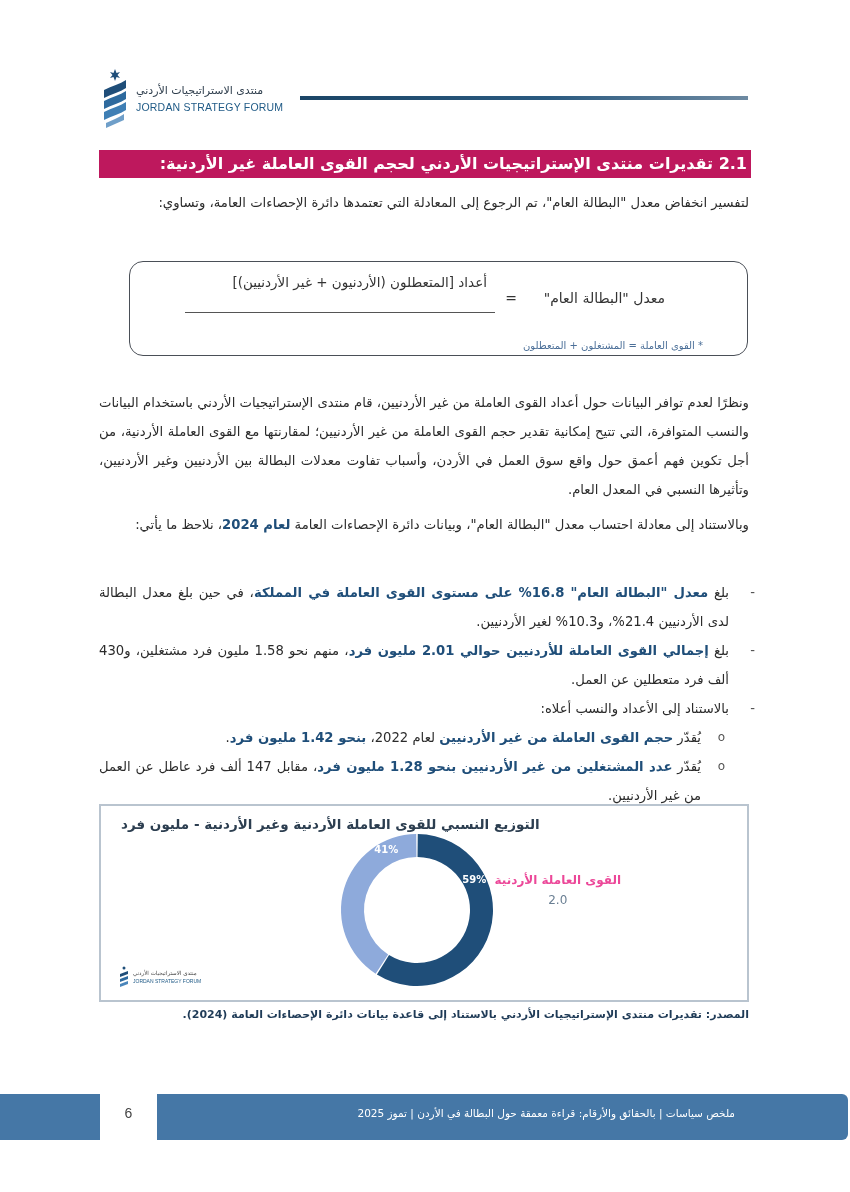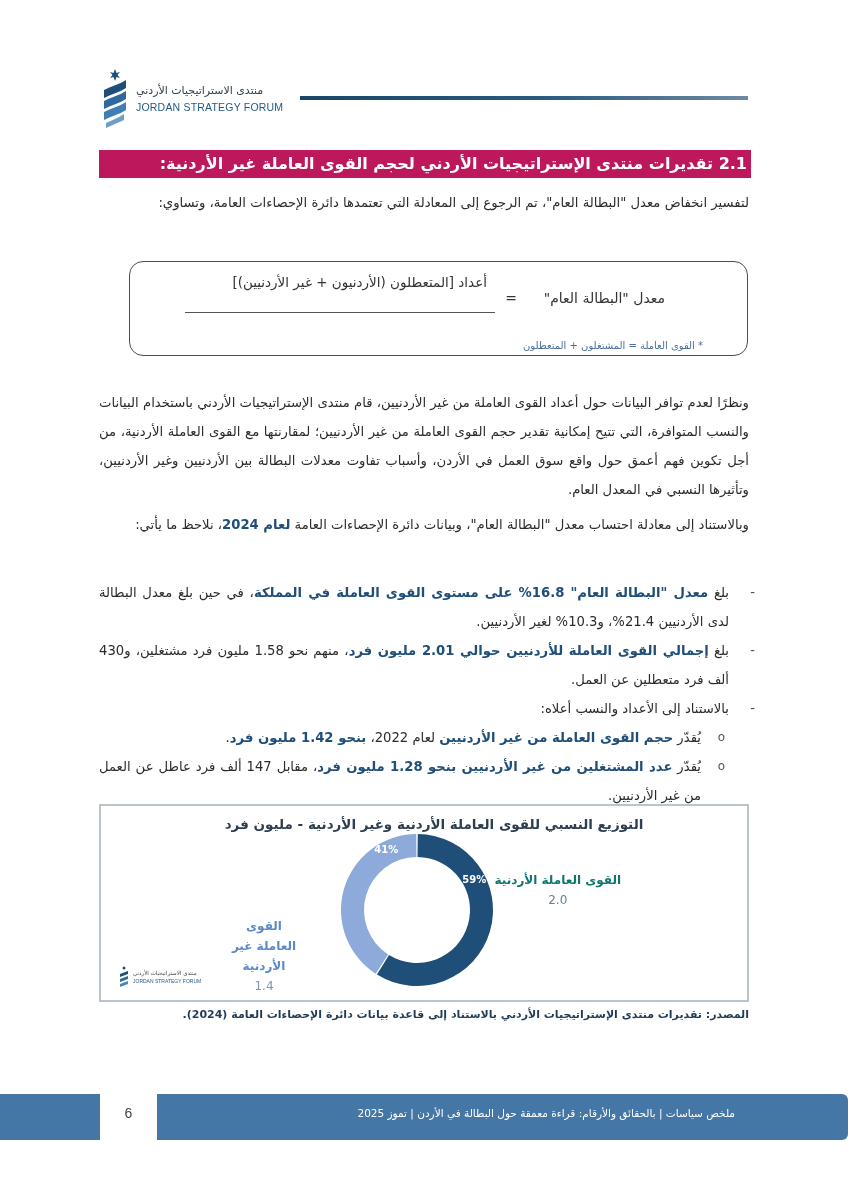--- a/index.html
+++ b/index.html
@@ -32,21 +32,21 @@
   .f-note { position:absolute; right:44px; top:78px; font-size:10px; color:#4b6f98; direction:rtl; }
   
   .bullets { left:99px; top:578px; width:660px; direction:rtl; }
   .bl { position:relative; padding-right:30px; font-size:13.2px; line-height:29px; text-align:justify; text-align-last:right; }
   .bl .dash { position:absolute; right:4px; top:0; color:#555; }
   .sub { padding-right:58px; }
   .sub .dash { right:34px; font-size:12px; }
   .hl { color:#1f4e79; font-weight:bold; }
   
   .chart-box { left:99px; top:804px; width:650px; height:198px; border:2px solid #b9c4cf; box-sizing:border-box; }
-  .chart-title { position:absolute; left:0; right:0; top:10px; text-align:center; direction:rtl;
+  .chart-title { position:absolute; left:0; right:0; top:10px; text-align:left; direction:rtl;
                  font-size:13.5px; font-weight:bold; color:#2c3e50; padding-left:20px; }
   .chart-svg { position:absolute; left:0; top:0; }
   .lbl-jo { position:absolute; right:126px; top:64px; text-align:center; direction:rtl; }
   .lbl-nj { position:absolute; left:128px; top:110px; text-align:center; direction:rtl; width:70px; }
   .lbl-name { font-size:12px; font-weight:bold; line-height:20px; }
   .lbl-val { font-size:12px; line-height:20px; }
   .mini-logo { position:absolute; left:18px; top:160px; width:90px; height:26px; }
   .mini-logo .t1 { position:absolute; left:14px; top:4px; font-size:5.5px; color:#444; direction:rtl; }
   .mini-logo .t2 { position:absolute; left:14px; top:12px; font-size:5px; color:#1f5a86; font-family:"Liberation Sans", sans-serif; }
   .source { left:99px; top:1008px; width:650px; direction:rtl; text-align:right; font-size:11px; font-weight:bold; color:#1f3b57; }
@@ -118,26 +118,22 @@
 
 <div class="abs chart-box">
   <svg class="chart-svg" id="donut" width="646" height="194">
       <path d="M316.7599873333967,28.00379996833344 A76,76 0 1 1 275.920878235064,168.57293549585177 L288.05008613761044,149.0311260694756 A53,53 0 1 0 316.52999116671083,51.00264997791674 Z" fill="#1f4e79"></path>
       <text x="373.2131930933591" y="76.78554471175744" text-anchor="middle" font-size="10" font-weight="bold" fill="#ffffff" font-family="&quot;DejaVu Sans&quot;, sans-serif">59%</text>
       <path d="M274.6375211778348,167.75849234169465 A76,76 0 0 1 315.2400126666033,28.00379996833344 L315.47000883328917,51.00264997791674 A53,53 0 0 0 287.15511345296375,148.4631591330239 Z" fill="#8eaadb"></path>
       <text x="285.2627224208454" y="46.652045295798445" text-anchor="middle" font-size="10" font-weight="bold" fill="#ffffff" font-family="&quot;DejaVu Sans&quot;, sans-serif">41%</text>
     </svg>
   <div class="chart-title">التوزيع النسبي للقوى العاملة الأردنية وغير الأردنية - مليون فرد</div>
   <div class="lbl-jo">
-    <div class="lbl-name" id="lbl0name" style="color: #0f766e;">القوى العاملة الأردنية</div>
+    <div class="lbl-name" id="lbl0name" style="color: #ec4899;">القوى العاملة الأردنية</div>
     <div class="lbl-val" id="lbl0val" style="color: rgb(106, 127, 147);">2.0</div>
-  </div>
-  <div class="lbl-nj">
-    <div class="lbl-name" id="lbl1name" style="color: rgb(91, 138, 199);">القوى العاملة غير الأردنية</div>
-    <div class="lbl-val" id="lbl1val" style="color: rgb(127, 149, 174);">1.4</div>
   </div>
   <div class="mini-logo">
     <svg width="10" height="24" viewBox="0 0 10 24">
       <circle cx="5" cy="2" r="1.5" fill="#1f4e79"></circle>
       <path d="M1,8 L9,5 L9,8 L1,11Z" fill="#1f4e79"></path>
       <path d="M1,13 L9,10 L9,13 L1,16Z" fill="#2e6a9e"></path>
       <path d="M1,18 L9,15 L9,18 L1,21Z" fill="#4a86bb"></path>
     </svg>
     <span class="t1">منتدى الاستراتيجيات الأردني</span>
     <span class="t2">JORDAN STRATEGY FORUM</span>

